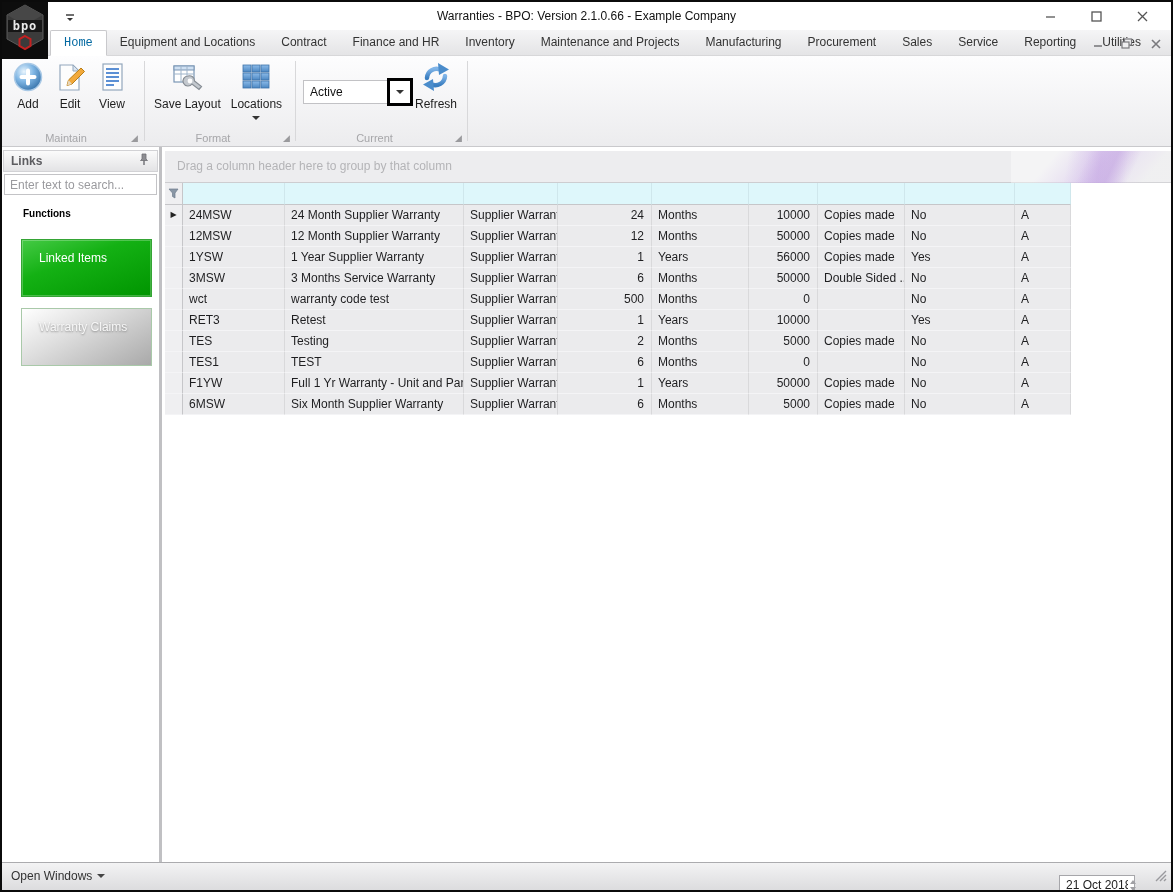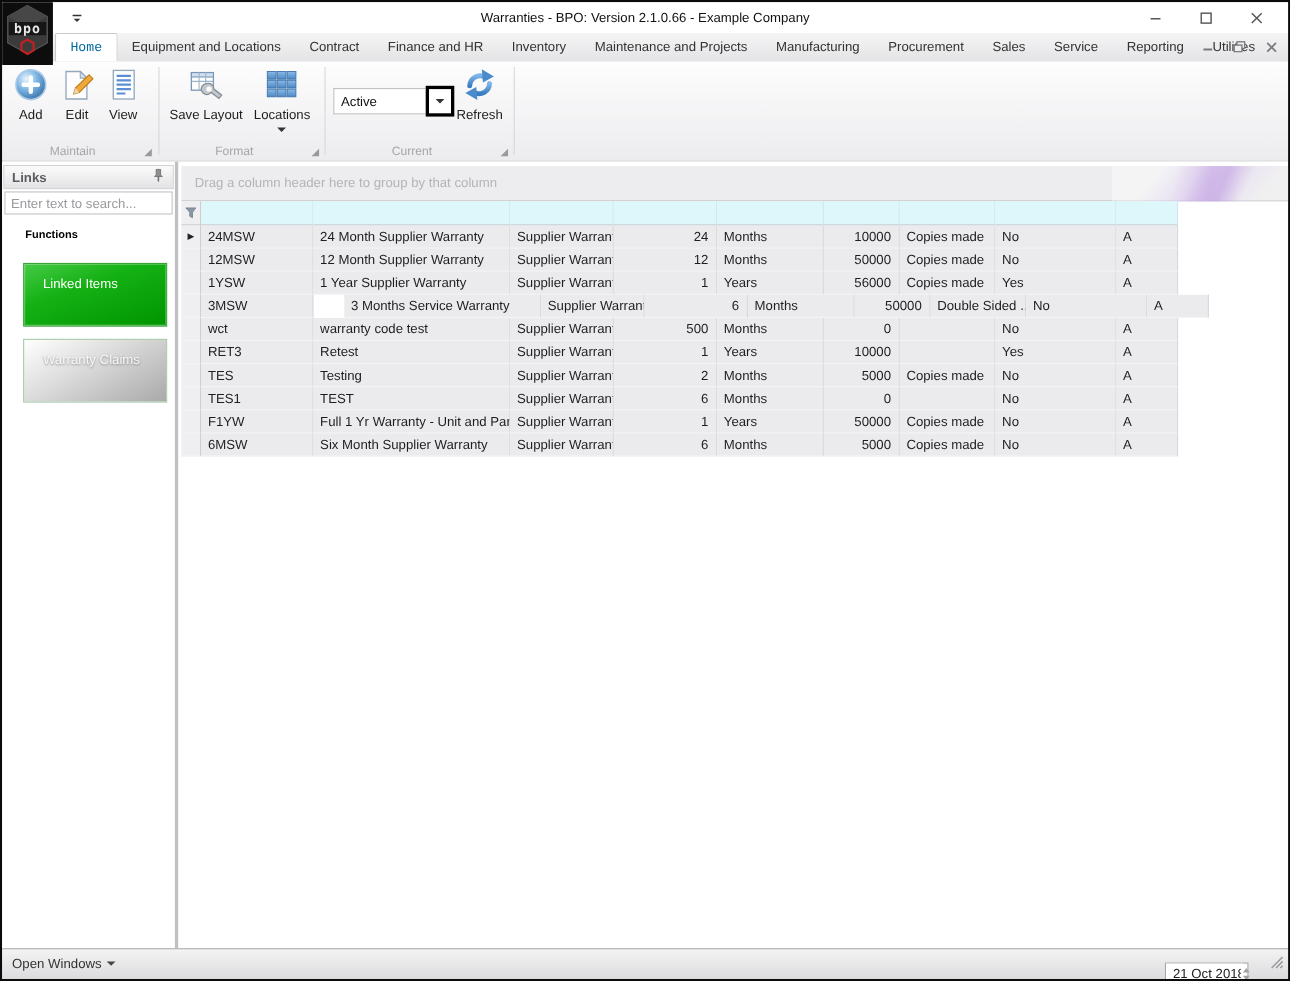--- a/index.html
+++ b/index.html
@@ -379,21 +379,21 @@
             <div class="g-cell right" style="width: 94px;">1</div>
             <div class="g-cell" style="width: 97px;">Years</div>
             <div class="g-cell right" style="width: 69px;">56000</div>
             <div class="g-cell" style="width: 87px;">Copies made</div>
             <div class="g-cell" style="width: 110px;">Yes</div>
             <div class="g-cell" style="width: 56px;">A</div>
           </div>
           <div class="g-row">
             <div class="g-cell g-ind"></div>
             <div class="g-cell" style="width: 102px;">3MSW</div>
-            <div class="g-cell" style="width: 179px; margin-left: 28px;">3 Months Service Warranty</div>
+            <div class="g-cell" style="width: 179px;">3 Months Service Warranty</div>
             <div class="g-cell" style="width: 94px;">Supplier Warranty</div>
             <div class="g-cell right" style="width: 94px;">6</div>
             <div class="g-cell" style="width: 97px;">Months</div>
             <div class="g-cell right" style="width: 69px;">50000</div>
             <div class="g-cell" style="width: 87px;">Double Sided ...</div>
             <div class="g-cell" style="width: 110px;">No</div>
             <div class="g-cell" style="width: 56px;">A</div>
           </div>
           <div class="g-row">
             <div class="g-cell g-ind"></div>

